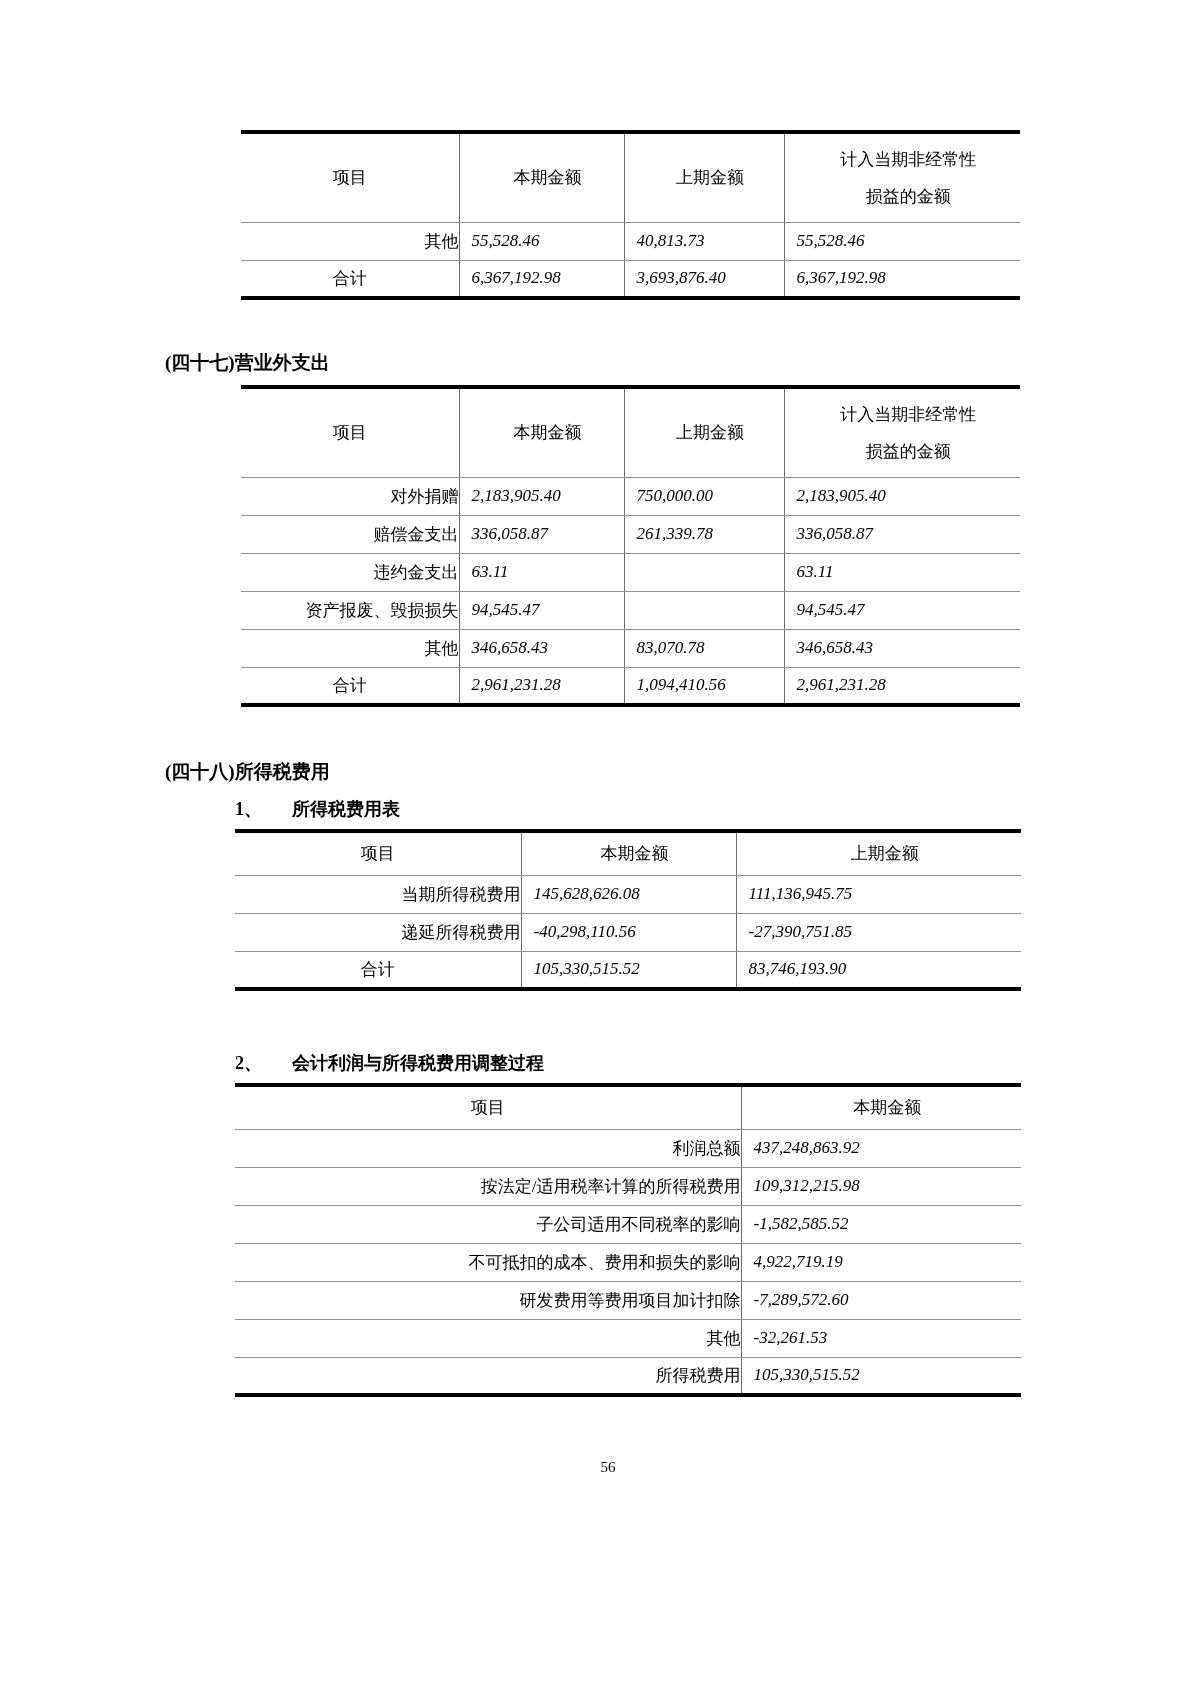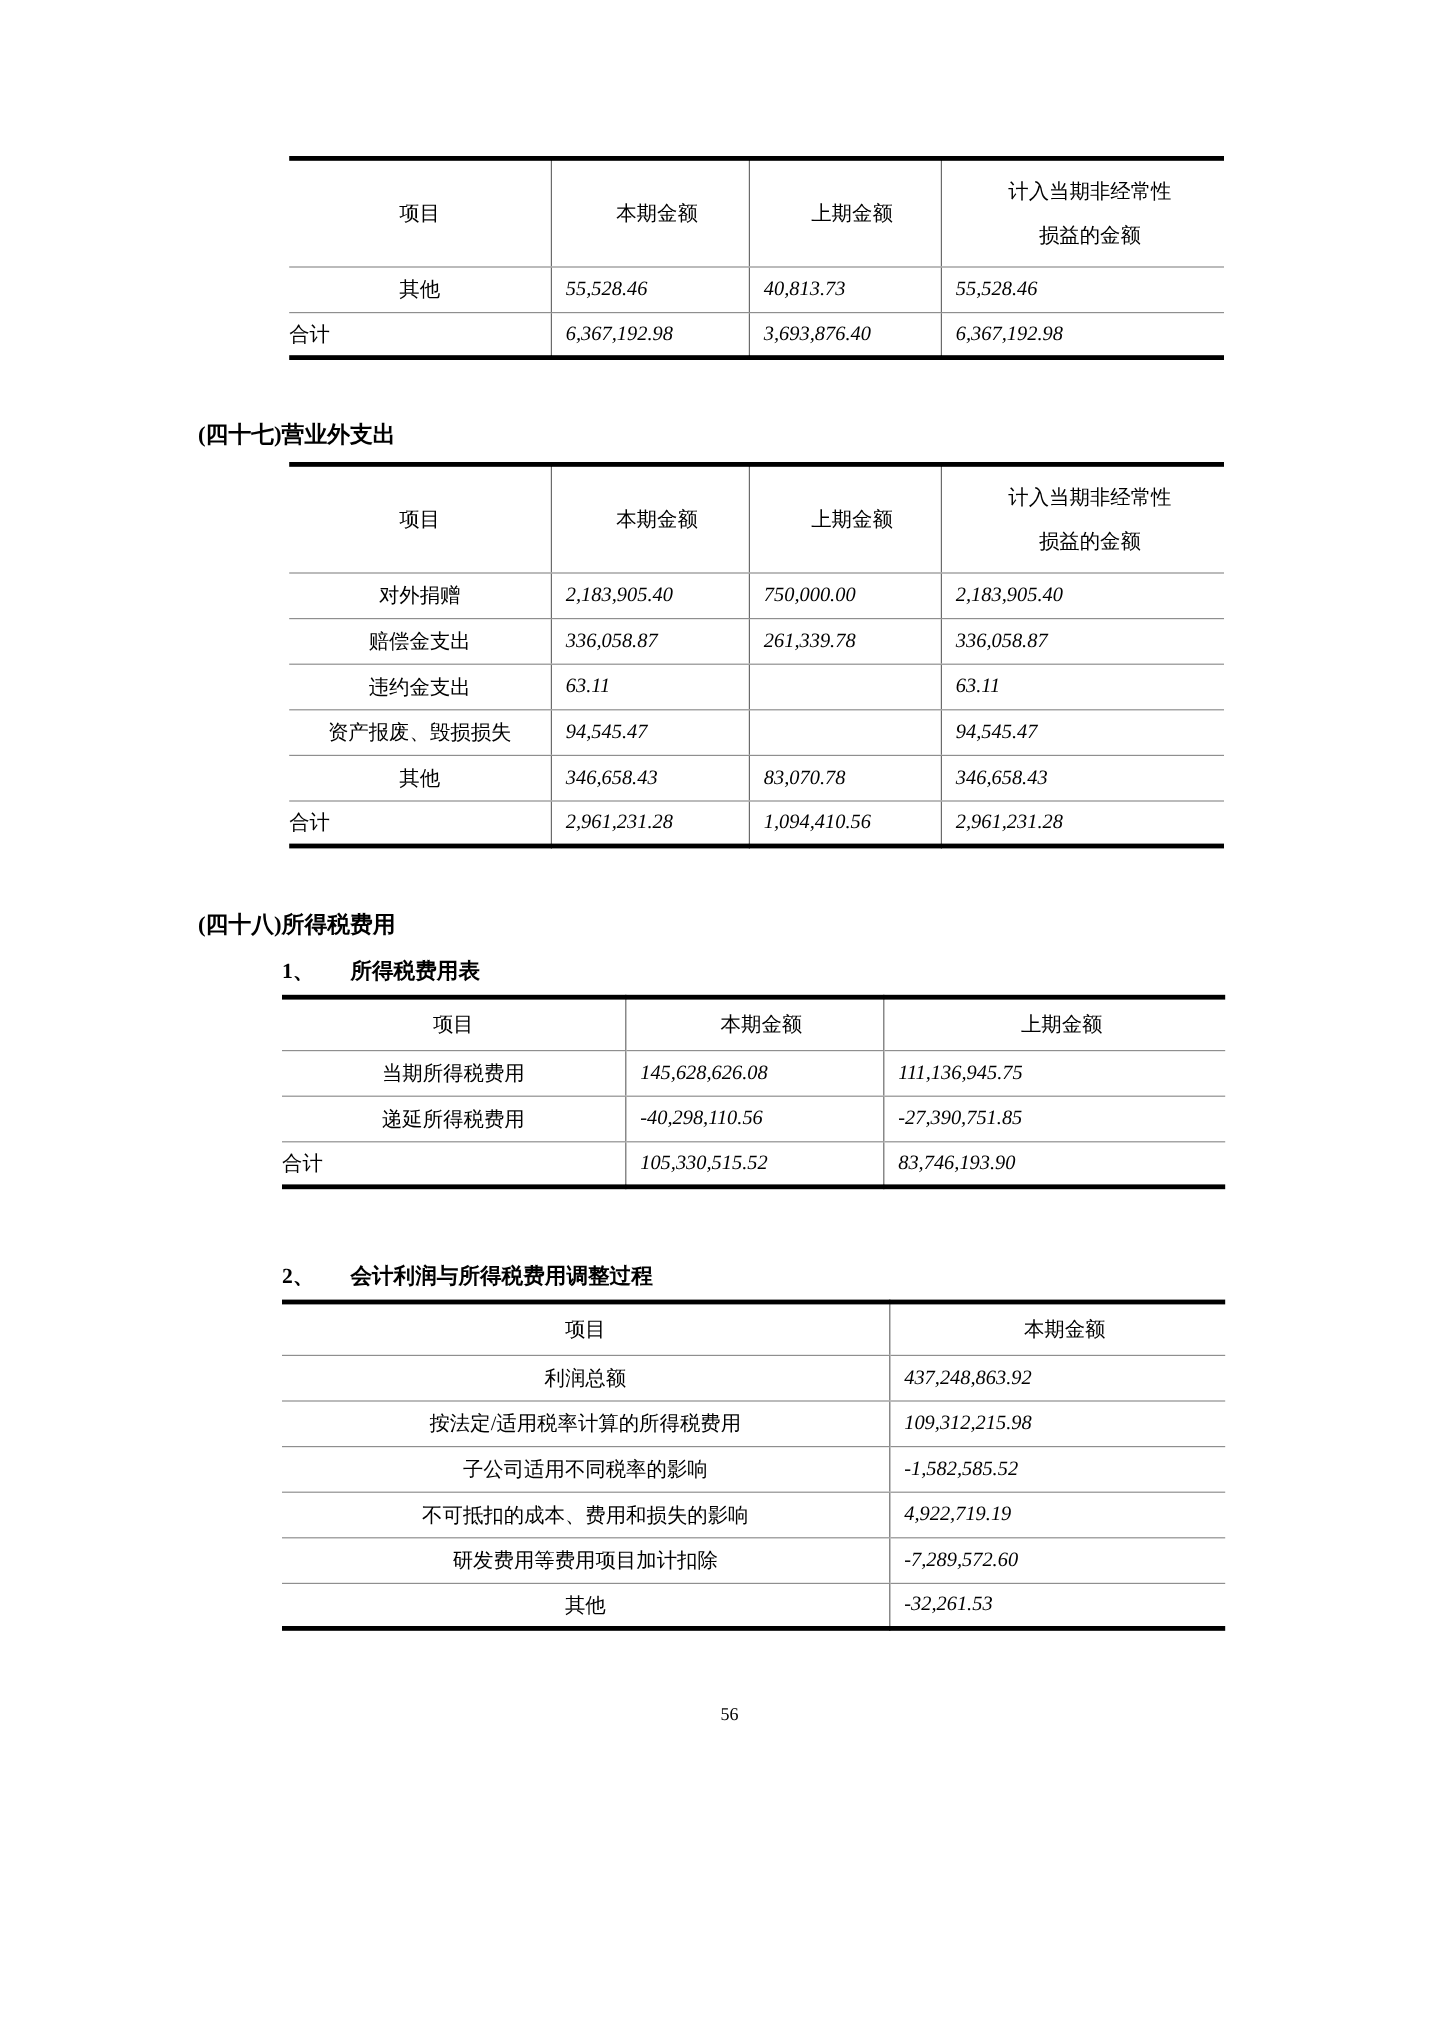--- a/index.html
+++ b/index.html
@@ -48,23 +48,23 @@
   .t12 tr.hdr th { height: 90px; }
   .t3 tr.hdr th { height: 44px; }
   .t4 tr.hdr th { height: 44px; }
   .hdr2line div { line-height: 37px; }
 
   table.fintab tbody td { border-bottom: 1px solid #8f8f8f; height: 38px; }
   .t3 tbody td { height: 43px; }
   .t4 tbody td { height: 42px; }
   table.fintab tbody tr:last-child td { border-bottom: none; }
 
-  td.lbl { text-align: center; padding-left: 10px; }
+  td.lbl { text-align: right; padding-left: 10px; }
   td.num { padding-right: 14px; font-style: italic; }
-  tr.total td.lbl { text-align: left; padding-left: 0; }
+  tr.total td.lbl { text-align: center; padding-left: 0; }
 
   
   .sec-heading {
     font-size: 19px;
     font-weight: bold;
     margin-left: 165px;
     line-height: 26px;
   }
   .h47 { margin-top: 50px; margin-bottom: 9px; }
   .h48 { margin-top: 52px; margin-bottom: 12px; }
@@ -259,18 +259,22 @@
         <td class="num">4,922,719.19</td>
       </tr>
       <tr>
         <td class="lbl">研发费用等费用项目加计扣除</td>
         <td class="num">-7,289,572.60</td>
       </tr>
       <tr>
         <td class="lbl">其他</td>
         <td class="num">-32,261.53</td>
       </tr>
+      <tr>
+        <td class="lbl">所得税费用</td>
+        <td class="num">105,330,515.52</td>
+      </tr>
     </tbody>
   </table>
 
   <div class="page-number">56</div>
 
 </div>
 
 </body></html>

